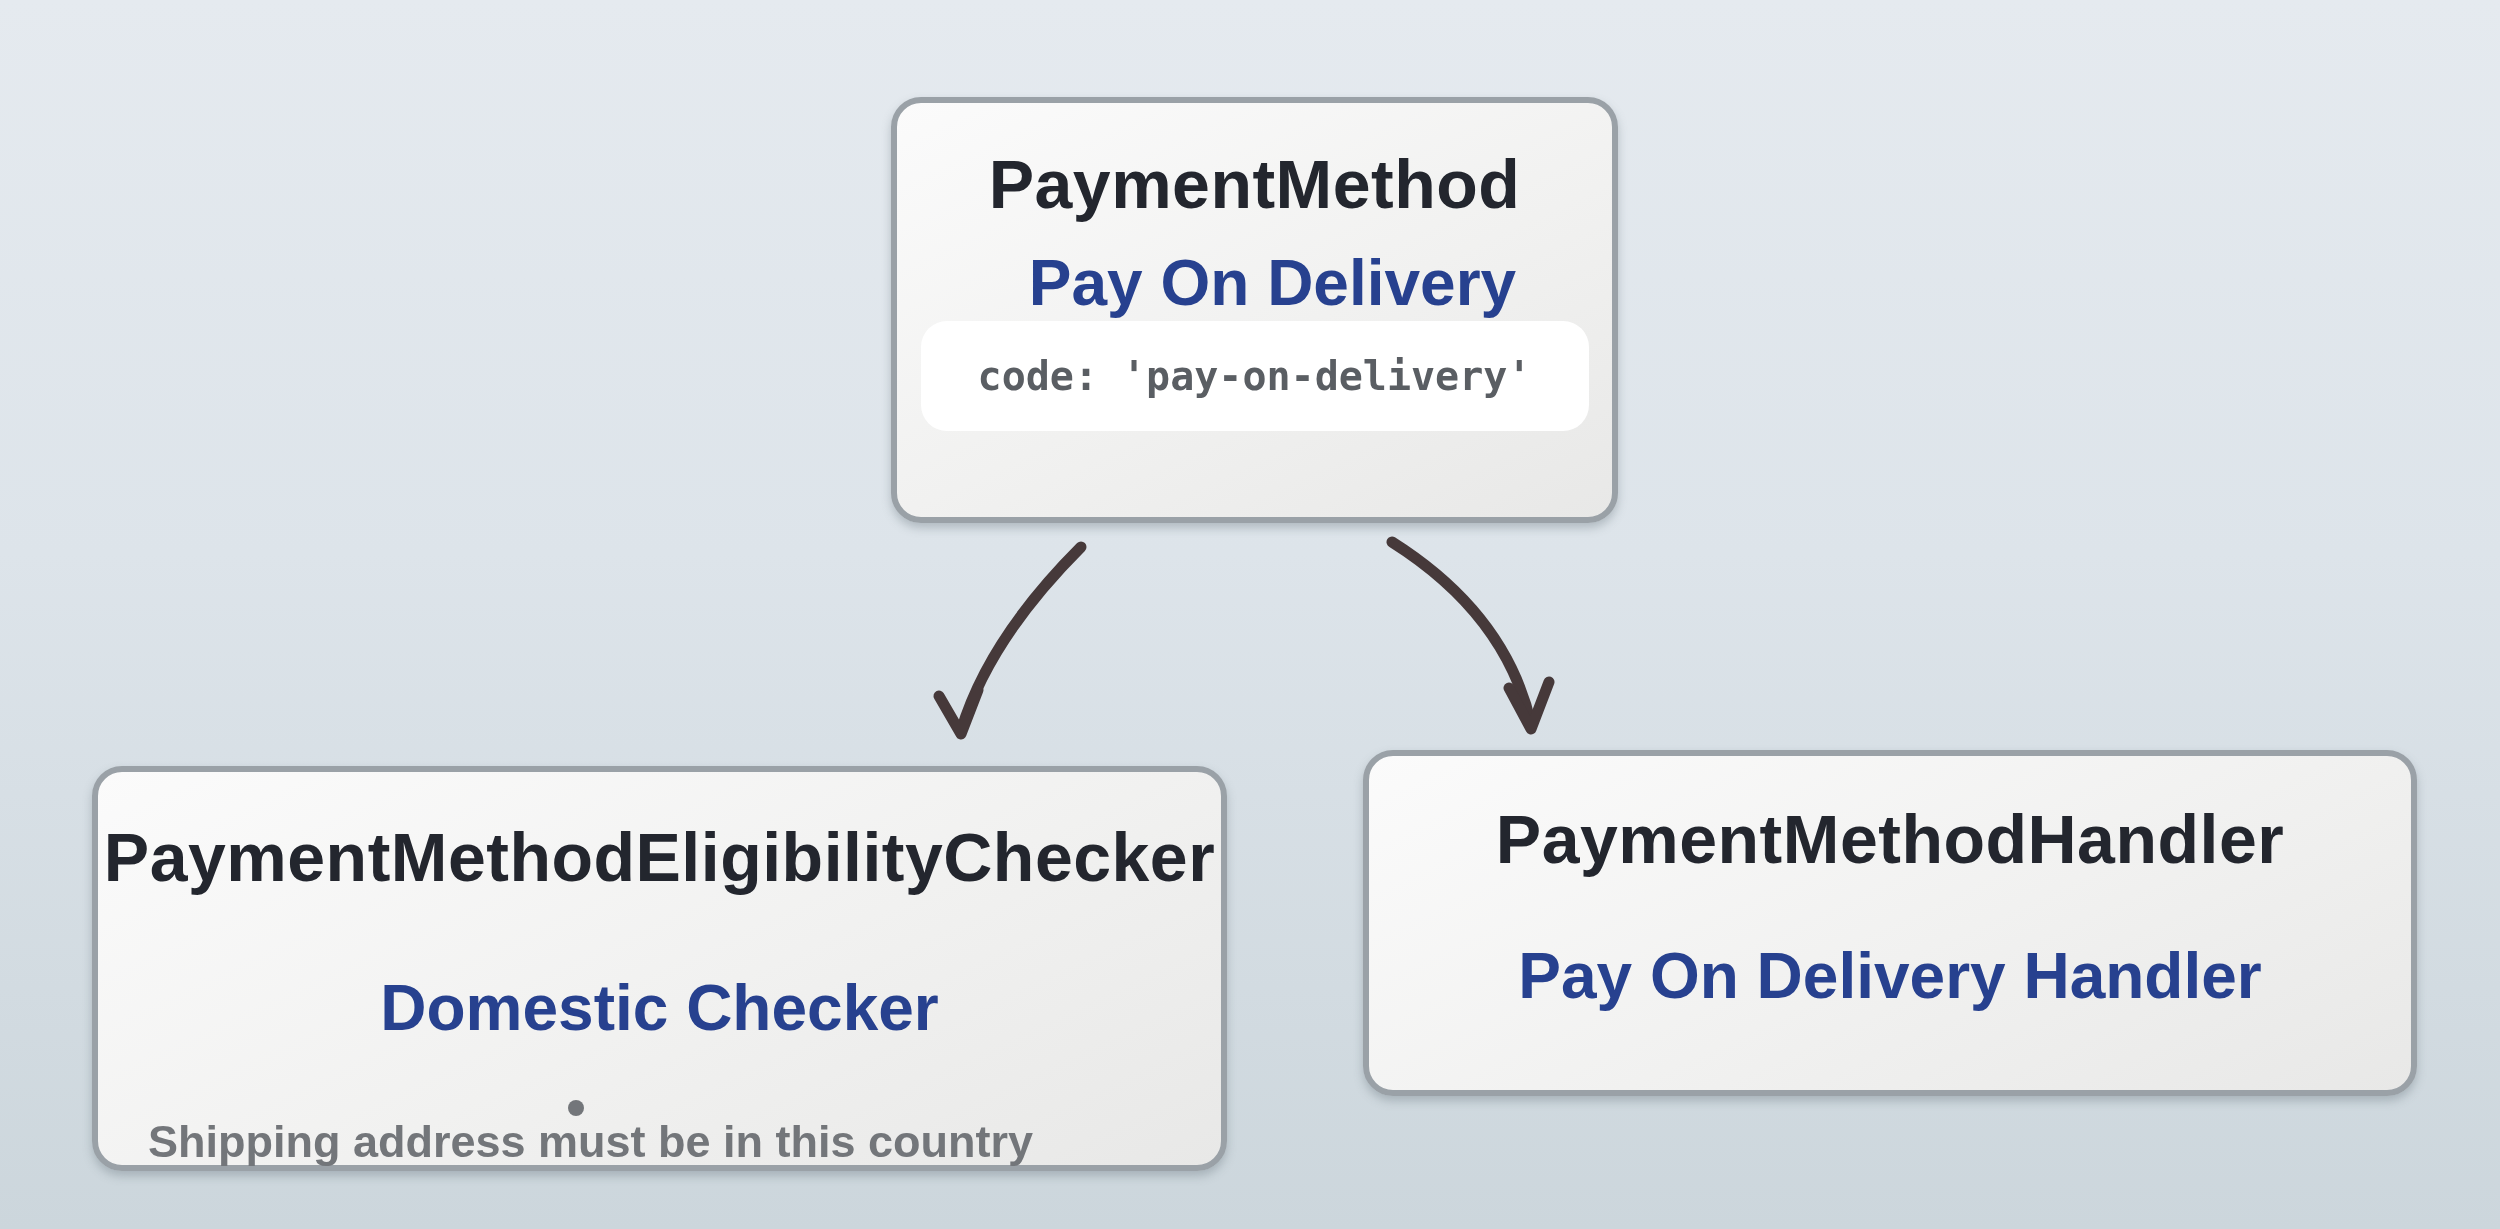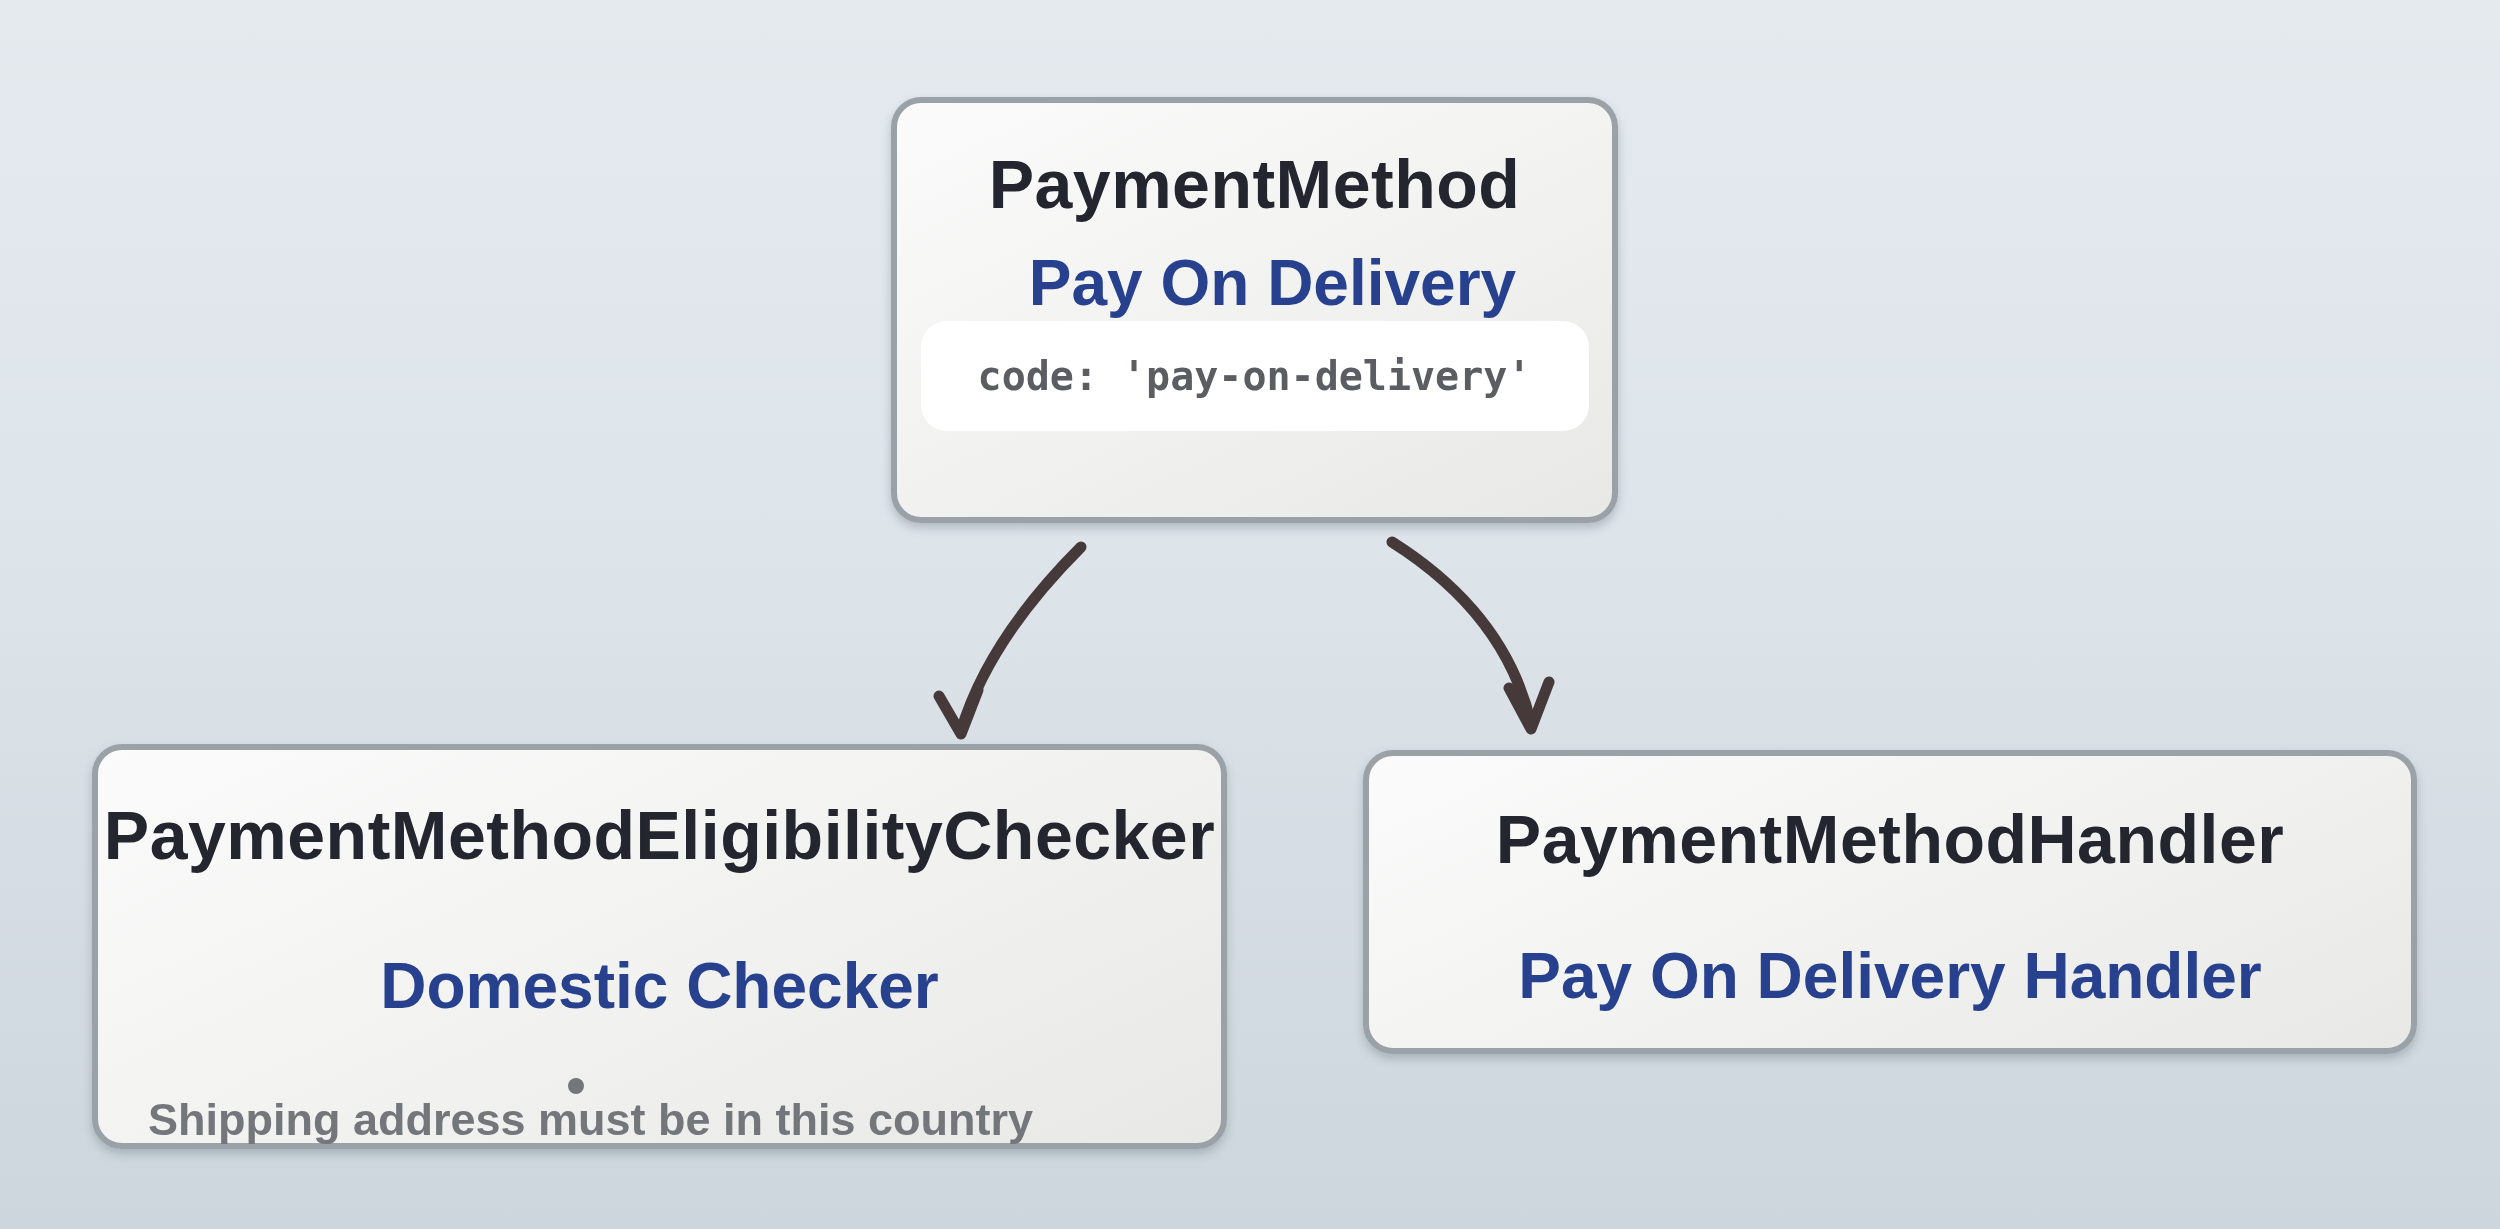--- a/index.html
+++ b/index.html
@@ -54,27 +54,27 @@
     display: flex;
     flex-direction: column;
     align-items: center;
   }
   .node-payment-method {
     left: 891px; top: 97px;
     width: 727px; height: 426px;
     padding-top: 42px;
   }
   .node-eligibility-checker {
-    left: 92px; top: 744px;
+    left: 92px; top: 766px;
     width: 1135px; height: 405px;
     padding-top: 46px;
   }
   .node-handler {
     left: 1363px; top: 750px;
-    width: 1054px; height: 304px;
+    width: 1054px; height: 346px;
     padding-top: 44px;
   }
   .class-name {
     font-size: 68px;
     font-weight: 700;
     line-height: 1.15;
     color: var(--class-name-text);
     letter-spacing: 0.5px;
     white-space: nowrap;
   }

